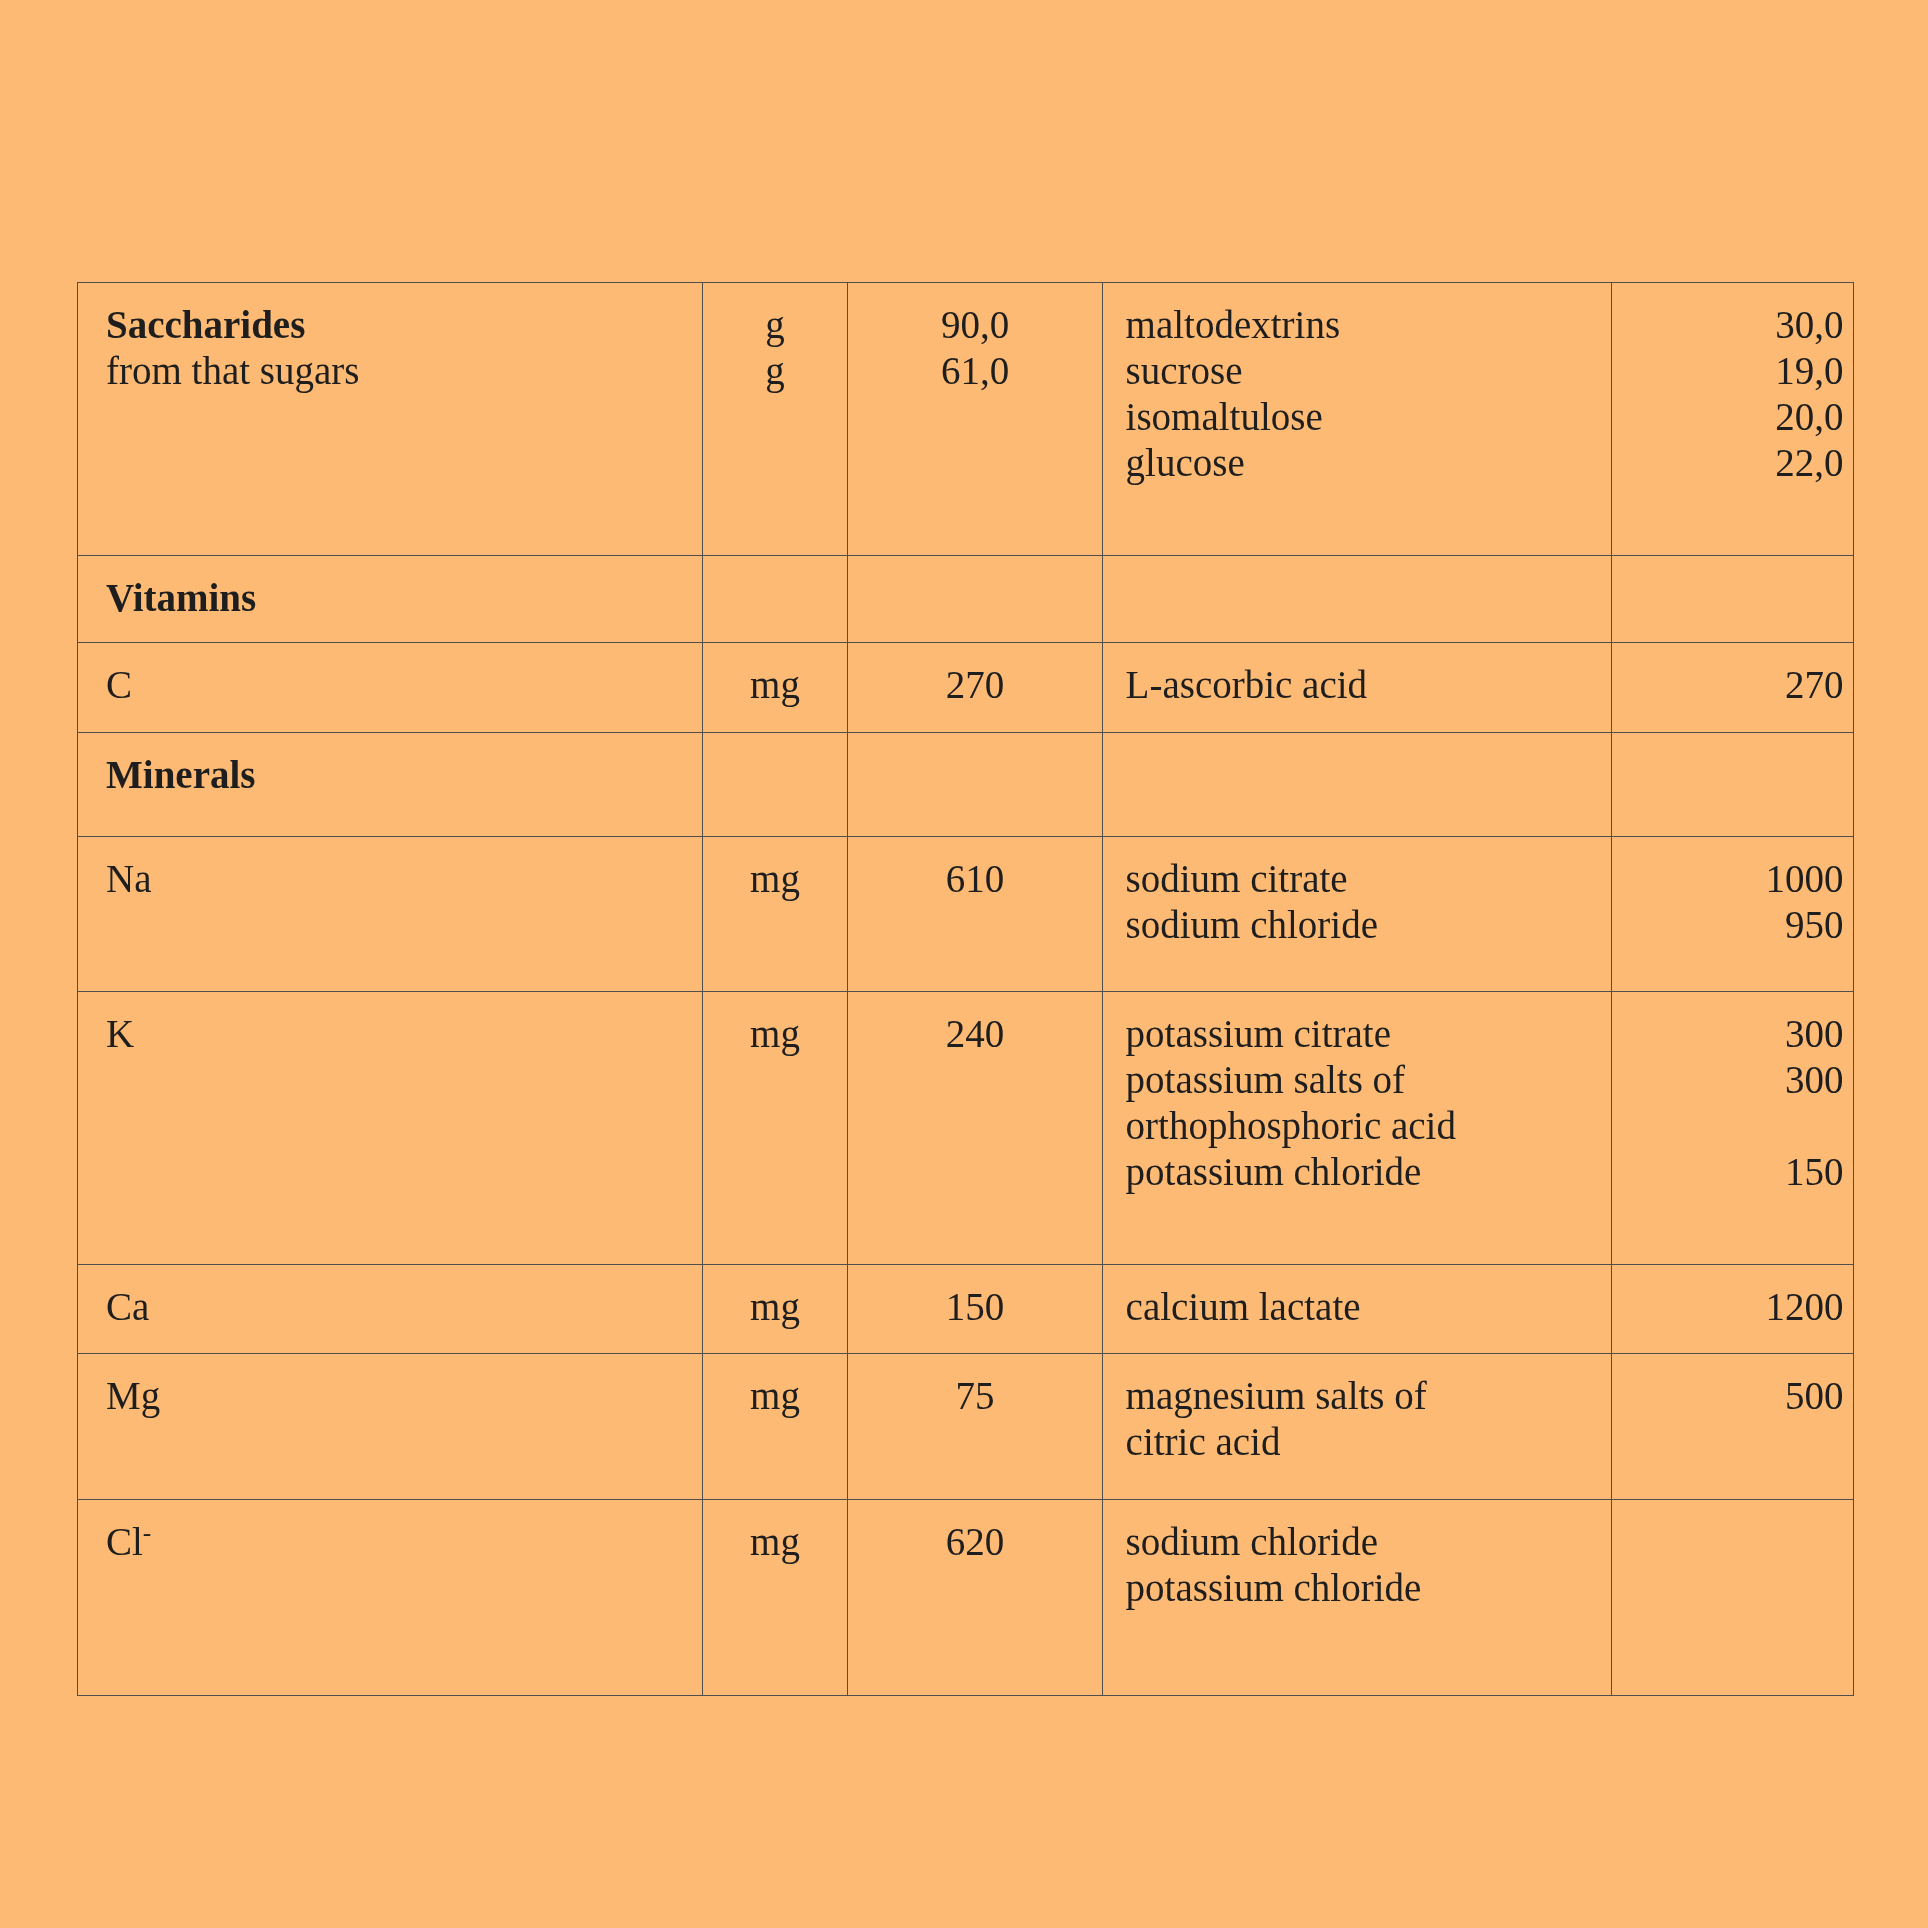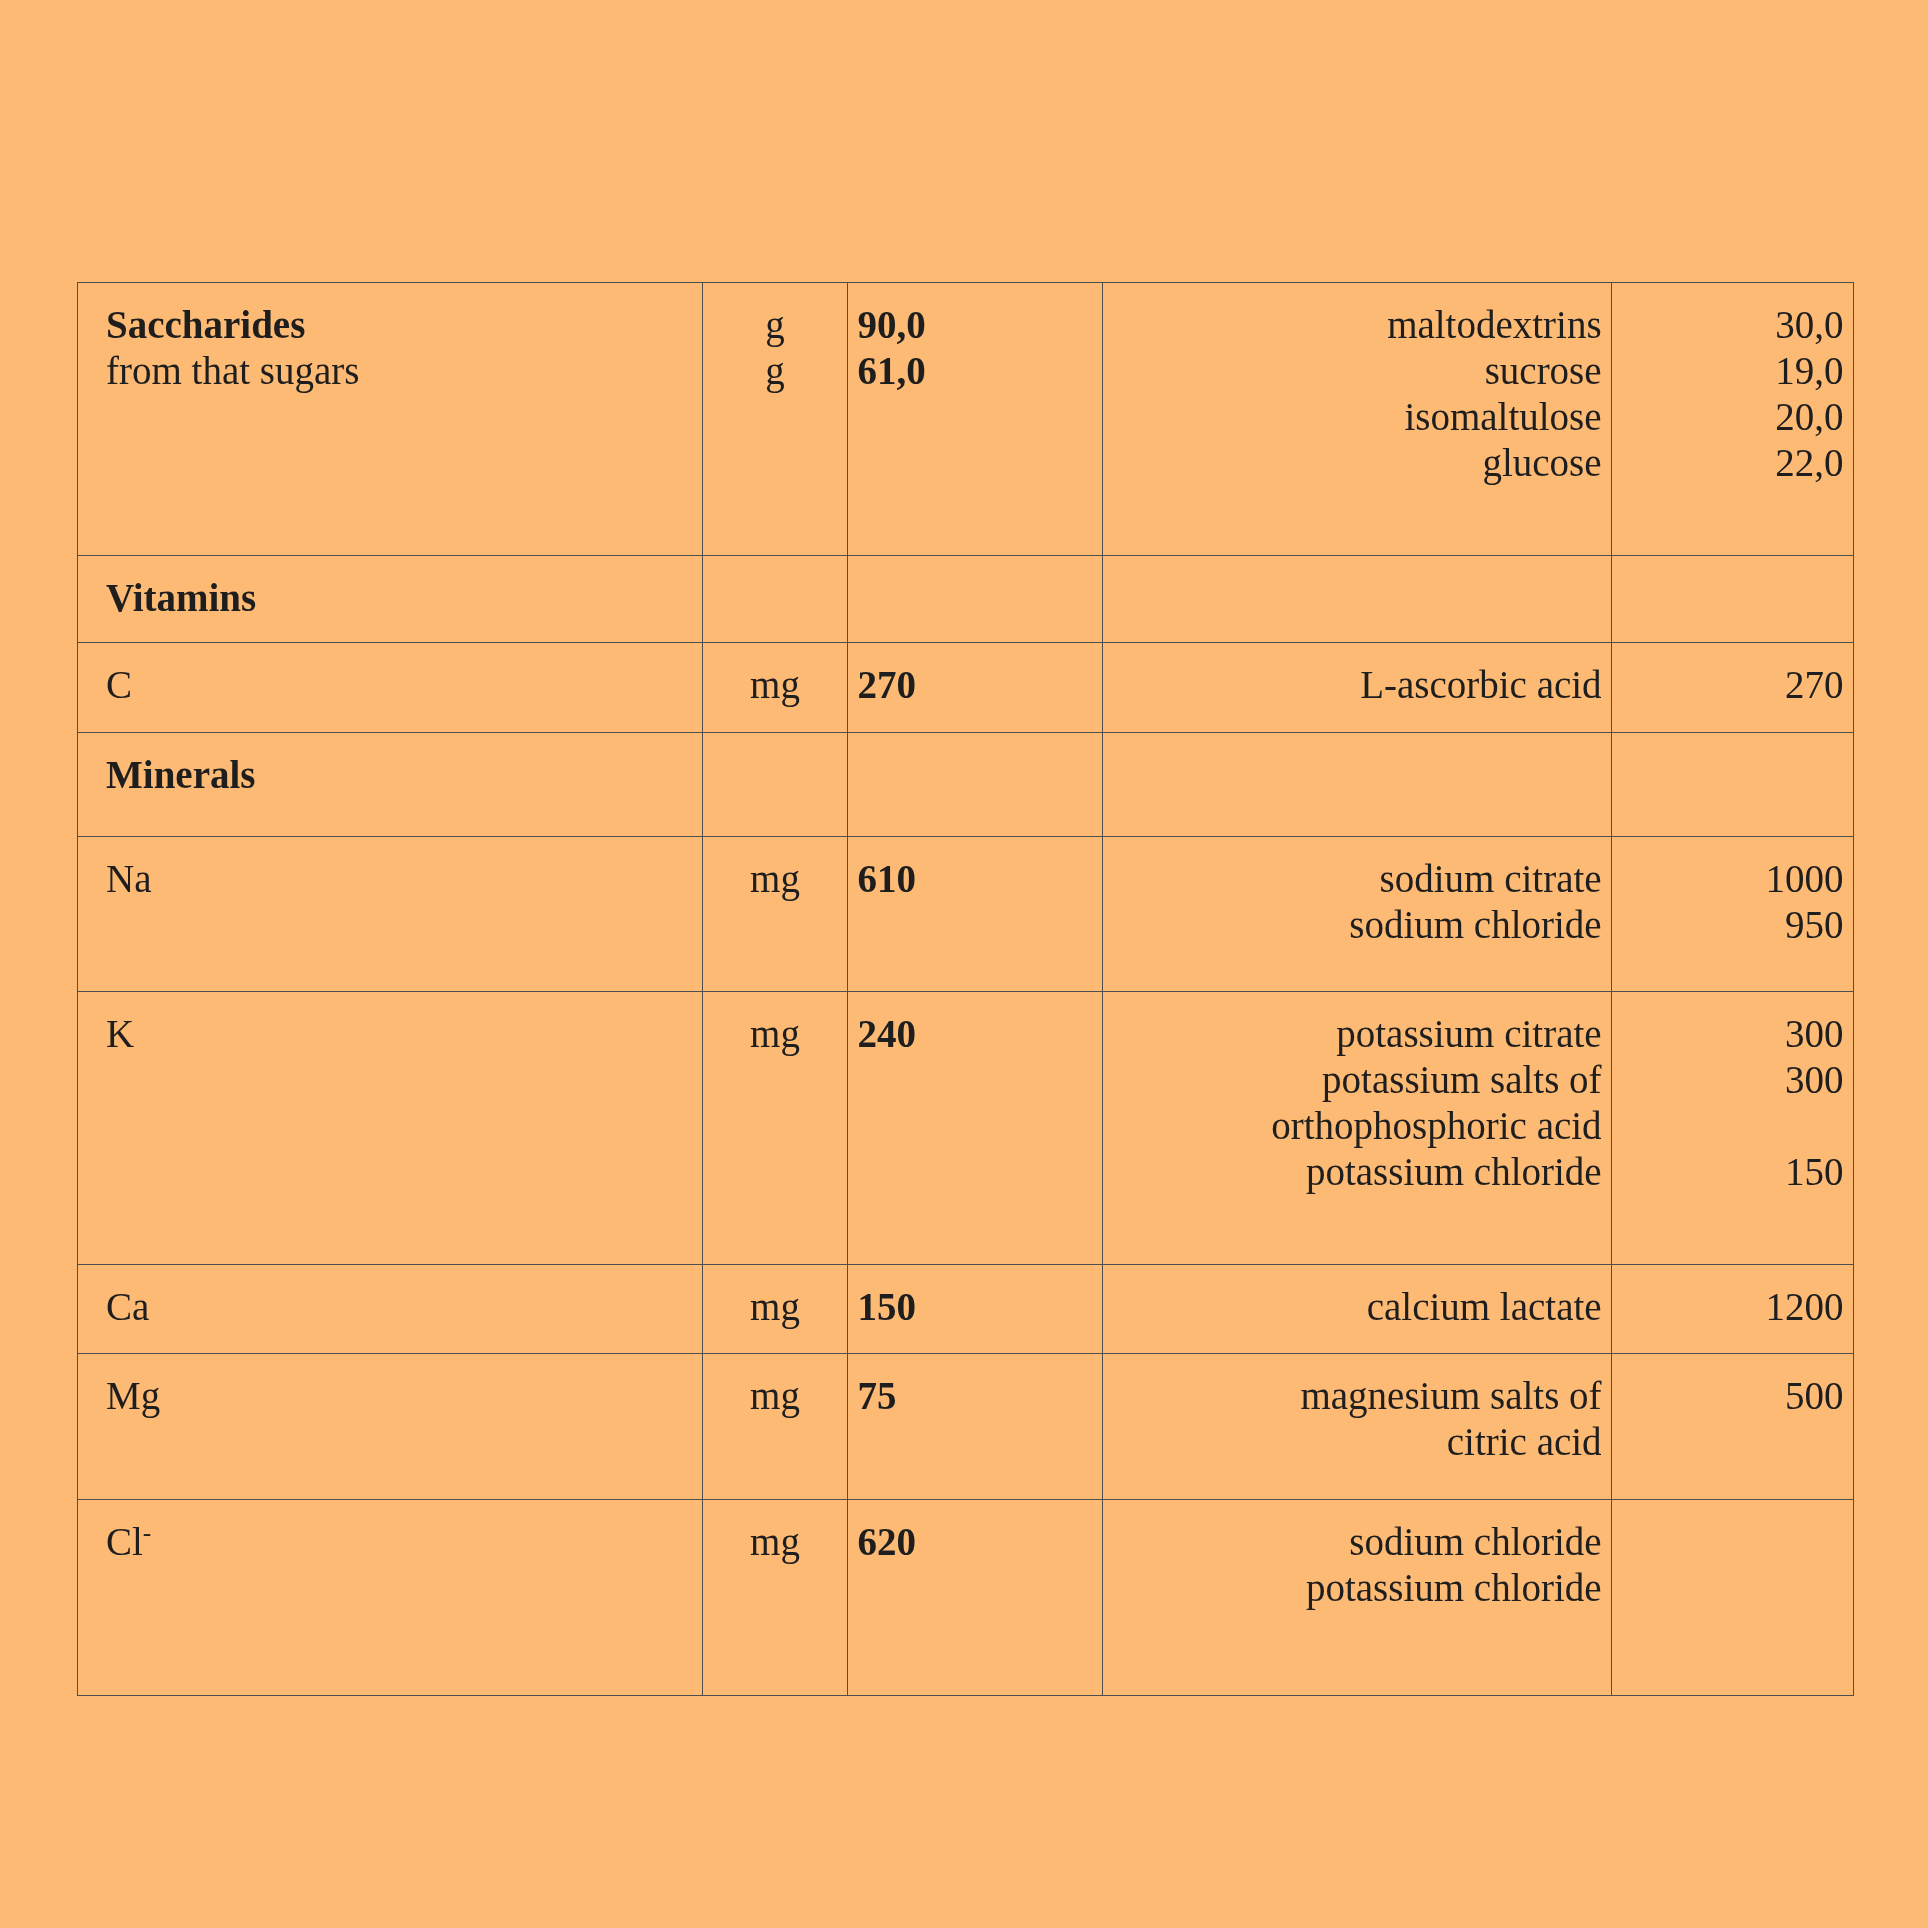--- a/index.html
+++ b/index.html
@@ -27,22 +27,22 @@
   td {
     border: 1.9px solid #4f4f4f;
     vertical-align: top;
     padding: 19px 9.4px 13px 9.4px;
     font-size: 39px;
     line-height: 46px;
     overflow: hidden;
   }
   td.c-name { padding-left: 28px; }
   td.c-unit { text-align: center; }
-  td.c-value { text-align: left; font-weight: bold; }
-  td.c-ingredient { padding-left: 22.6px; text-align: right; }
+  td.c-value { text-align: center; }
+  td.c-ingredient { padding-left: 22.6px; }
   td.c-amount { text-align: right; }
   .bold { font-weight: bold; }
   .line { min-height: 46px; white-space: nowrap; }
   .ion-sup {
     font-size: 25.4px;
     vertical-align: super;
     line-height: 0;
   }
 </style>
 </head>

